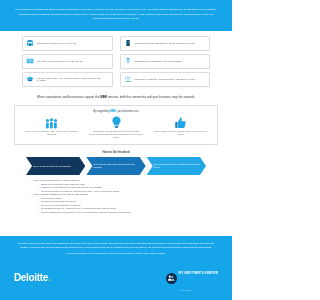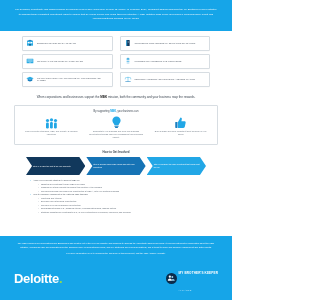--- a/index.html
+++ b/index.html
@@ -137,21 +137,21 @@
     color:#ffffff;
   }
   .footer .fp2 { margin-top:3px; }
   .logos {
     display:flex;
     align-items:center;
     justify-content:space-between;
     margin-top:5px;
   }
   .deloitte {
-    font-size:13px;
+    font-size:10px;
     font-weight:bold;
     color:#ffffff;
     letter-spacing:-0.35px;
     line-height:1;
   }
   .deloitte .dot { color:#8fd94f; }
   .mbk { display:flex; align-items:center; gap:2px; }
   .mbk .badge {
     width:11px; height:11px; border-radius:50%;
     background:#0b2b4a;

